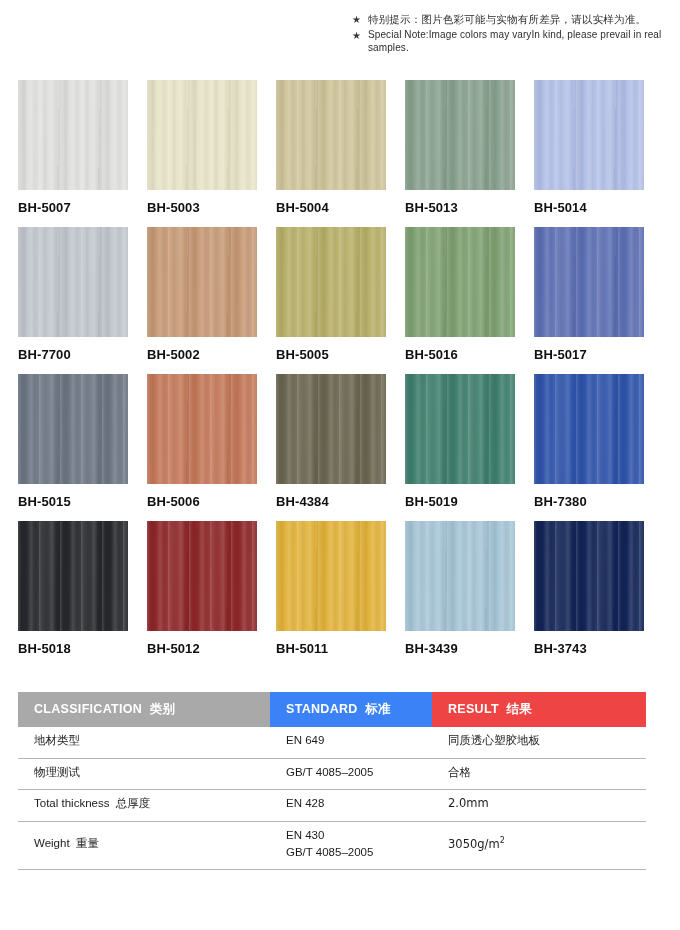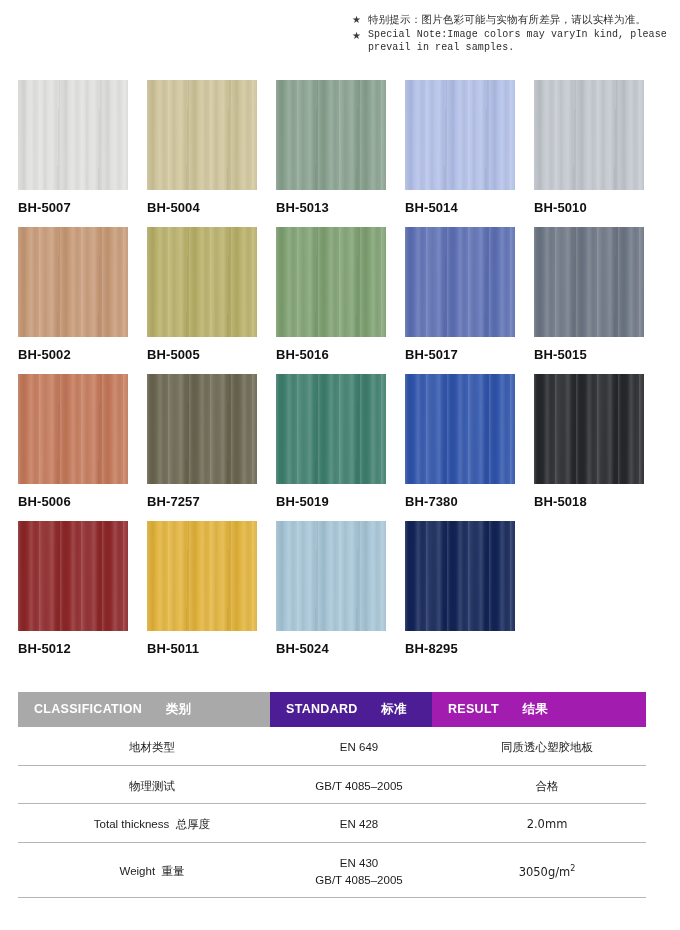--- a/index.html
+++ b/index.html
@@ -39,21 +39,21 @@
   }
   .notice-text-cn {
     font-size: 10.5px;
     color: #2d2d2d;
     font-family: "DejaVu Sans", sans-serif;
     letter-spacing: 0.2px;
   }
   .notice-text-en {
     font-size: 10px;
     color: #2d2d2d;
-    font-family: Liberation Mono, monospace;
+    font-family: Liberation Sans, sans-serif;
     letter-spacing: 0.1px;
   }
 
   
   .swatch-grid {
     position: absolute;
     left: 18px;
     top: 80px;
     width: 628px;
     display: grid;
@@ -124,30 +124,28 @@
     font-size: 12.5px;
     font-weight: bold;
     padding: 9px 0 9px 16px;
     letter-spacing: 0.3px;
     border: none;
     height: 15px;
   }
   .spec-table thead th .cn {
     font-family: "DejaVu Sans", sans-serif;
     font-weight: bold;
-    margin-left: 16px;
   }
   .spec-table tbody td {
     font-size: 11.5px;
     color: #1c1c1c;
-    padding: 12px 0 9px 16px;
+    padding: 5px 0 9px 16px;
     border-bottom: 1px solid #b5b5b5;
     vertical-align: middle;
     line-height: 1.45;
-    text-align: center;
   }
   .spec-table tbody tr:first-child td {
     border-top: none;
   }
   .spec-table tbody td.col-a {
     font-family: "Liberation Sans", "DejaVu Sans", sans-serif;
   }
   .spec-table tbody td .cn {
     font-family: "DejaVu Sans", sans-serif;
   }
@@ -173,34 +171,38 @@
     <span class="notice-text-en">Special Note:Image colors may varyIn kind, please prevail in real samples.</span>
   </div>
 </div>
 
 <div class="swatch-grid">
     <div class="swatch-cell">
       <div class="swatch-chip" style="background: rgb(224, 224, 222);"></div>
       <div class="swatch-label">BH-5007</div>
     </div>
     <div class="swatch-cell">
+      <div class="swatch-chip" style="background: rgb(232, 228, 200);"></div>
+      <div class="swatch-label">BH-5003</div>
+    </div>
+    <div class="swatch-cell">
       <div class="swatch-chip" style="background: rgb(207, 197, 155);"></div>
       <div class="swatch-label">BH-5004</div>
     </div>
     <div class="swatch-cell">
       <div class="swatch-chip" style="background: rgb(137, 161, 143);"></div>
       <div class="swatch-label">BH-5013</div>
     </div>
     <div class="swatch-cell">
       <div class="swatch-chip" style="background: rgb(179, 192, 232);"></div>
       <div class="swatch-label">BH-5014</div>
     </div>
     <div class="swatch-cell">
       <div class="swatch-chip" style="background: rgb(194, 199, 206);"></div>
-      <div class="swatch-label">BH-5010</div>
+      <div class="swatch-label">BH-7700</div>
     </div>
     <div class="swatch-cell">
       <div class="swatch-chip" style="background: rgb(199, 154, 119);"></div>
       <div class="swatch-label">BH-5002</div>
     </div>
     <div class="swatch-cell">
       <div class="swatch-chip" style="background: rgb(184, 176, 105);"></div>
       <div class="swatch-label">BH-5005</div>
     </div>
     <div class="swatch-cell">
@@ -214,21 +216,21 @@
     <div class="swatch-cell">
       <div class="swatch-chip" style="background: rgb(109, 118, 132);"></div>
       <div class="swatch-label">BH-5015</div>
     </div>
     <div class="swatch-cell">
       <div class="swatch-chip" style="background: rgb(196, 121, 90);"></div>
       <div class="swatch-label">BH-5006</div>
     </div>
     <div class="swatch-cell">
       <div class="swatch-chip" style="background: rgb(107, 102, 80);"></div>
-      <div class="swatch-label">BH-7257</div>
+      <div class="swatch-label">BH-4384</div>
     </div>
     <div class="swatch-cell">
       <div class="swatch-chip" style="background: rgb(63, 127, 109);"></div>
       <div class="swatch-label">BH-5019</div>
     </div>
     <div class="swatch-cell">
       <div class="swatch-chip" style="background: rgb(47, 84, 171);"></div>
       <div class="swatch-label">BH-7380</div>
     </div>
     <div class="swatch-cell">
@@ -238,39 +240,39 @@
     <div class="swatch-cell">
       <div class="swatch-chip" style="background: rgb(142, 39, 41);"></div>
       <div class="swatch-label">BH-5012</div>
     </div>
     <div class="swatch-cell">
       <div class="swatch-chip" style="background: rgb(226, 179, 60);"></div>
       <div class="swatch-label">BH-5011</div>
     </div>
     <div class="swatch-cell">
       <div class="swatch-chip" style="background: rgb(166, 197, 214);"></div>
-      <div class="swatch-label">BH-5024</div>
+      <div class="swatch-label">BH-3439</div>
     </div>
     <div class="swatch-cell">
       <div class="swatch-chip" style="background: rgb(18, 36, 87);"></div>
-      <div class="swatch-label">BH-8295</div>
+      <div class="swatch-label">BH-3743</div>
     </div>
   </div>
 
 <table class="spec-table">
   <colgroup>
     <col class="c1">
       <col class="c2">
       <col class="c3">
   </colgroup>
   <thead>
     <tr>
       <th style="background: rgb(169, 169, 169); color: rgb(255, 255, 255);"><span>CLASSIFICATION</span>&nbsp;&nbsp;<span class="cn">类别</span></th>
-      <th style="background: #4c1d95; color: rgb(255, 255, 255);"><span>STANDARD</span>&nbsp;&nbsp;<span class="cn">标准</span></th>
-      <th style="background: #a21caf; color: rgb(255, 255, 255);"><span>RESULT</span>&nbsp;&nbsp;<span class="cn">结果</span></th>
+      <th style="background: #3b82f6; color: rgb(255, 255, 255);"><span>STANDARD</span>&nbsp;&nbsp;<span class="cn">标准</span></th>
+      <th style="background: #ef4444; color: rgb(255, 255, 255);"><span>RESULT</span>&nbsp;&nbsp;<span class="cn">结果</span></th>
     </tr>
   </thead>
   <tbody>
       <tr>
         <td class="col-a"><span class="cn">地材类型</span></td>
         <td>
           <span class="sub-line">EN 649</span>
         </td>
         <td>
           <span class="sub-line cn">同质透心塑胶地板</span>

